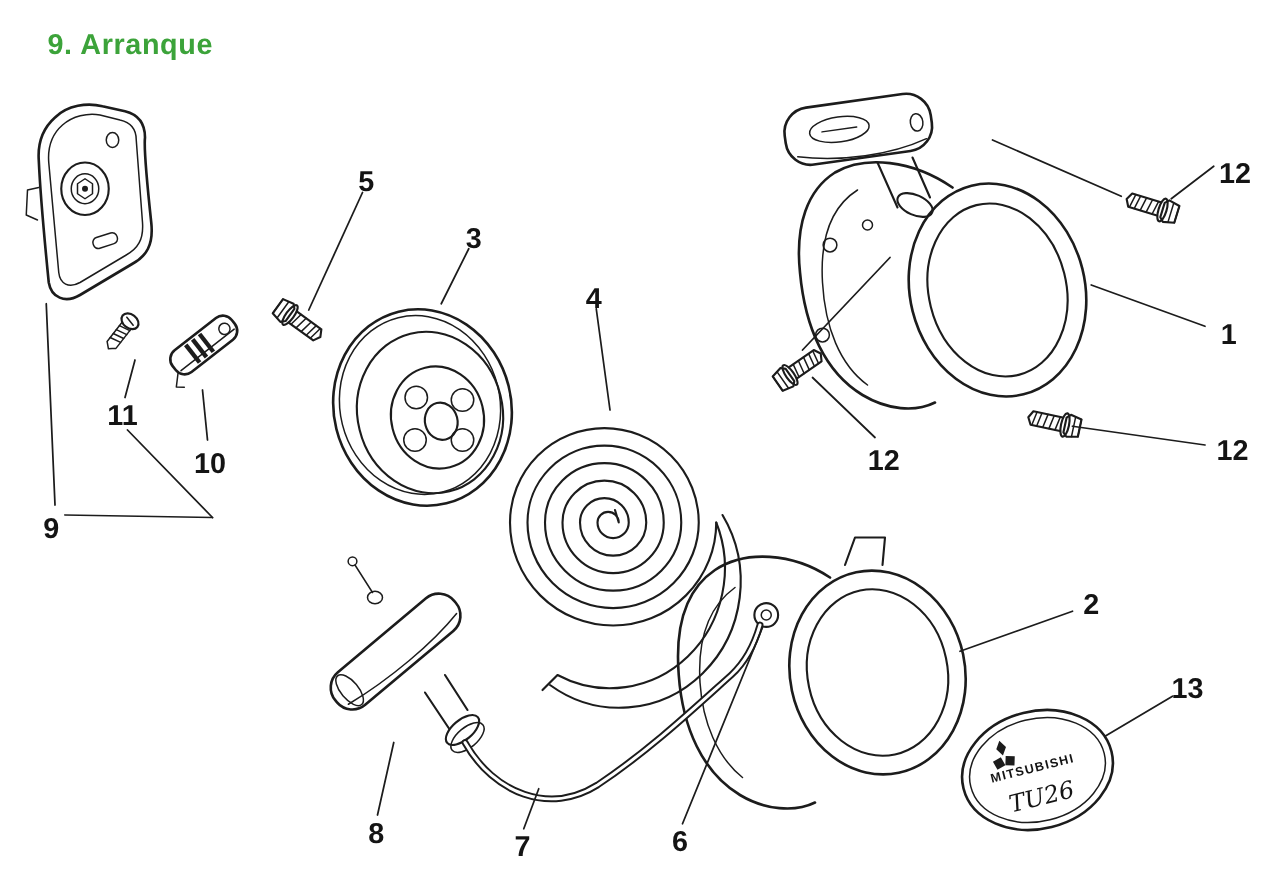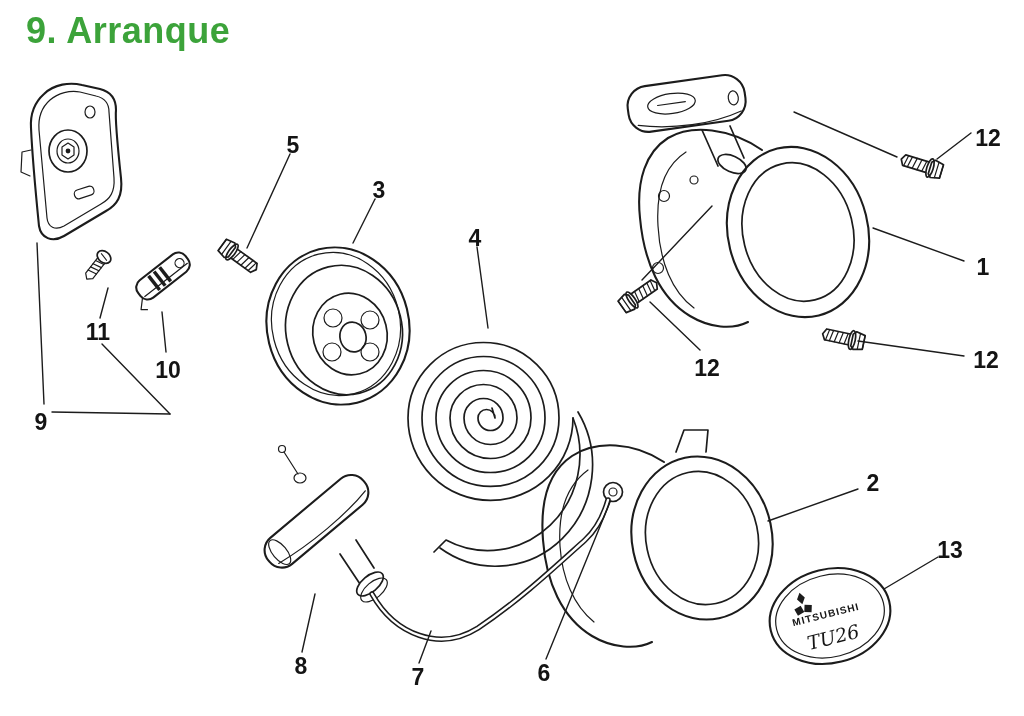--- a/index.html
+++ b/index.html
@@ -1,18 +1,18 @@
 <!DOCTYPE html>
 <html style="--accent: #3CA33A; --line: #1c1c1c;"><head>
 <meta charset="utf-8">
 <style>
   html,body{margin:0;padding:0;background:#ffffff;}
   .stage{position:relative;width:1024px;height:716px;background:#fff;overflow:hidden;
          font-family:"Liberation Sans",sans-serif;}
-  .title{position:absolute;left:26px;top:10px;margin:0;font-size:36px;font-weight:bold;
+  .title{position:absolute;left:26px;top:10px;margin:12px;font-size:23px;font-weight:bold;
          color:var(--accent,#3CA33A);letter-spacing:.5px;font-family:"Liberation Sans",sans-serif;}
   svg.diagram{position:absolute;left:0;top:0;}
   .ln{fill:none;stroke:var(--line,#1c1c1c);stroke-width:2.1;stroke-linecap:round;stroke-linejoin:round;}
   .mid{stroke-width:1.7;}
   .thin{stroke-width:1.2;}
   .fillw{fill:#ffffff;}
   .solid{fill:var(--line,#1c1c1c);stroke:none;}
   .leader{stroke:var(--line,#1c1c1c);stroke-width:1.4;fill:none;stroke-linecap:round;}
   .callout{font-size:23px;font-weight:bold;fill:#141414;text-anchor:middle;
            font-family:"Liberation Sans",sans-serif;}

